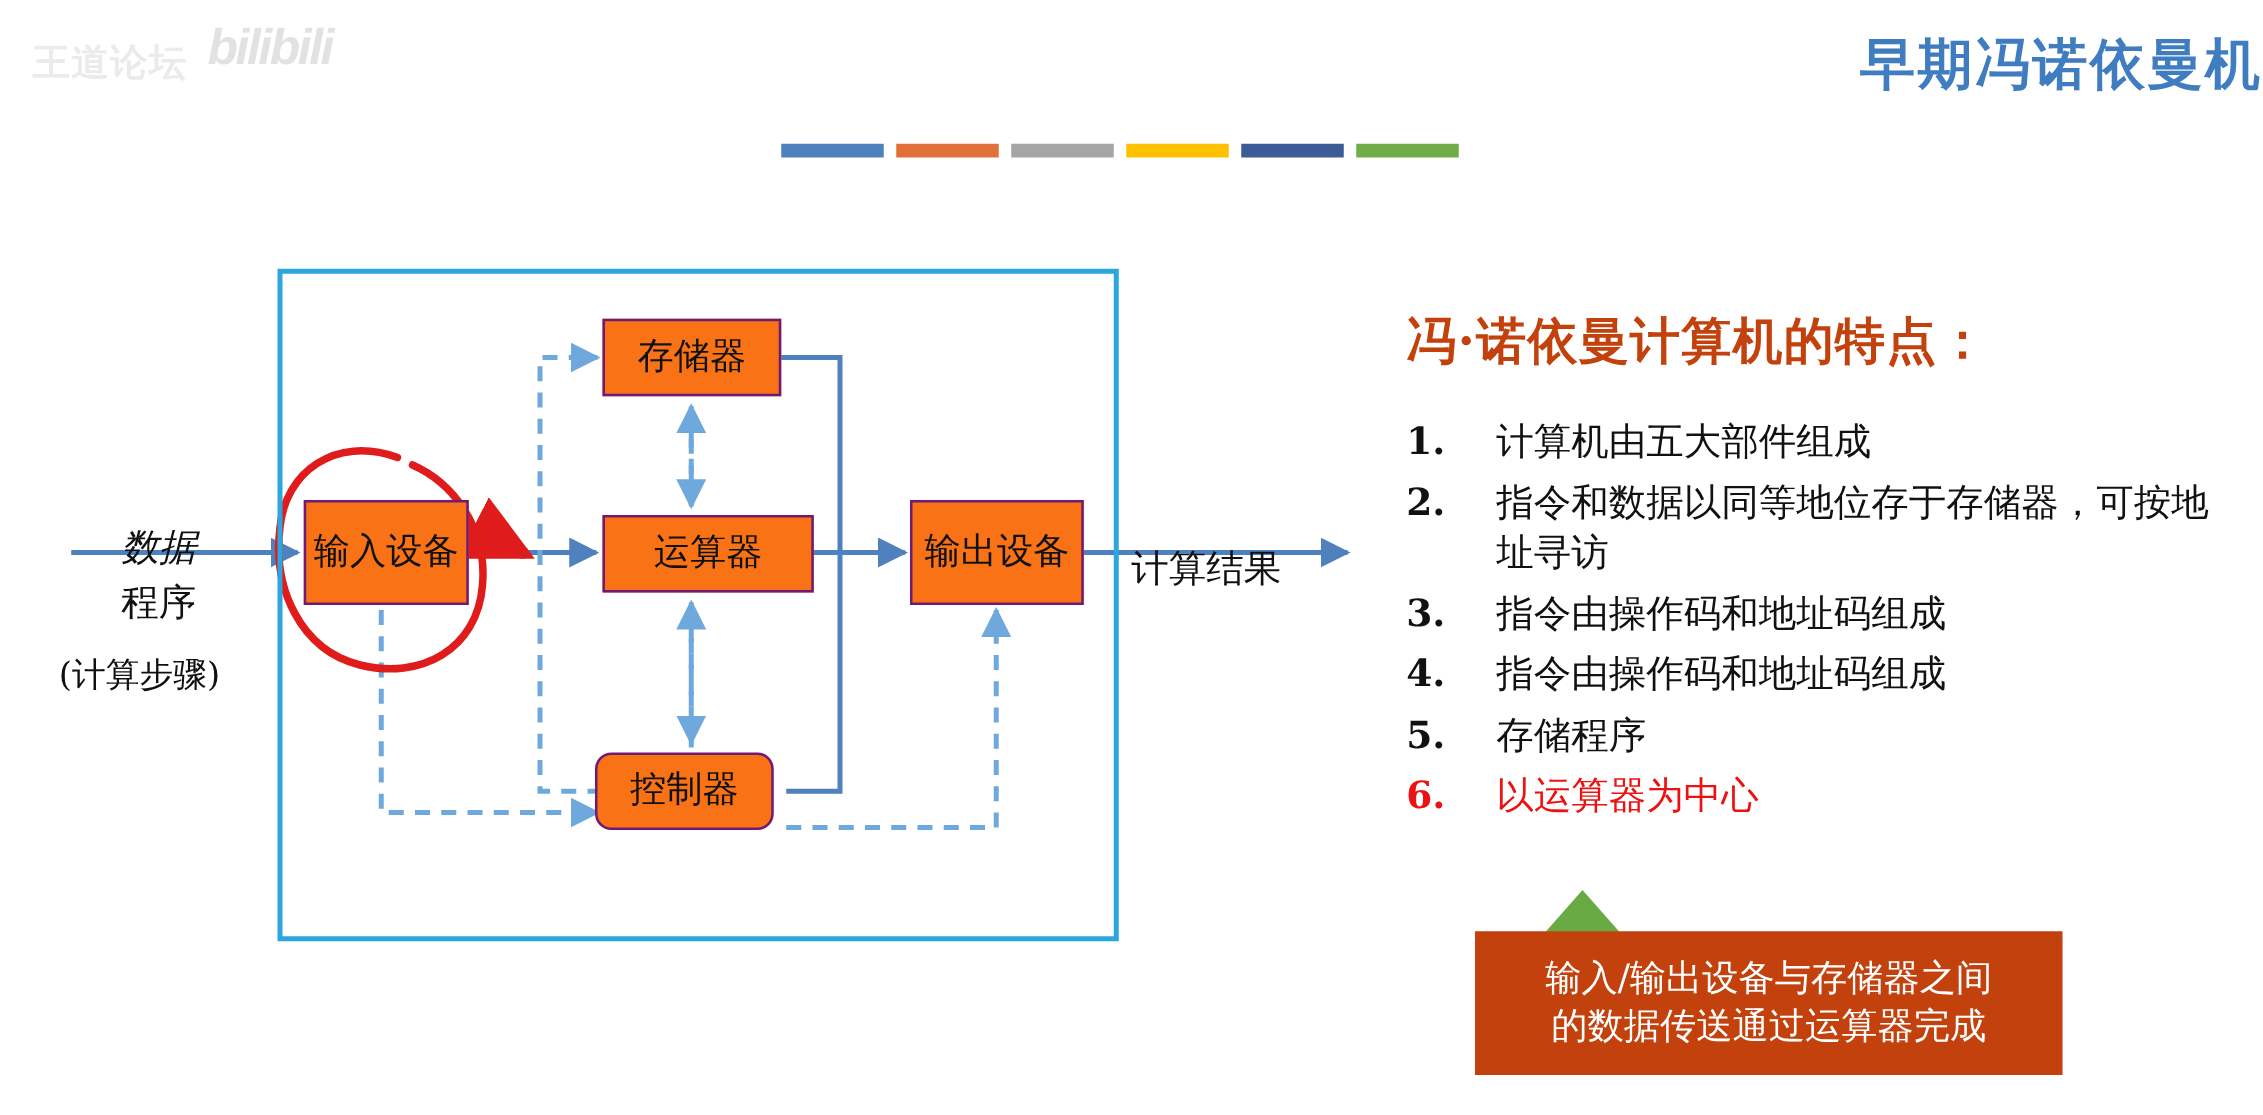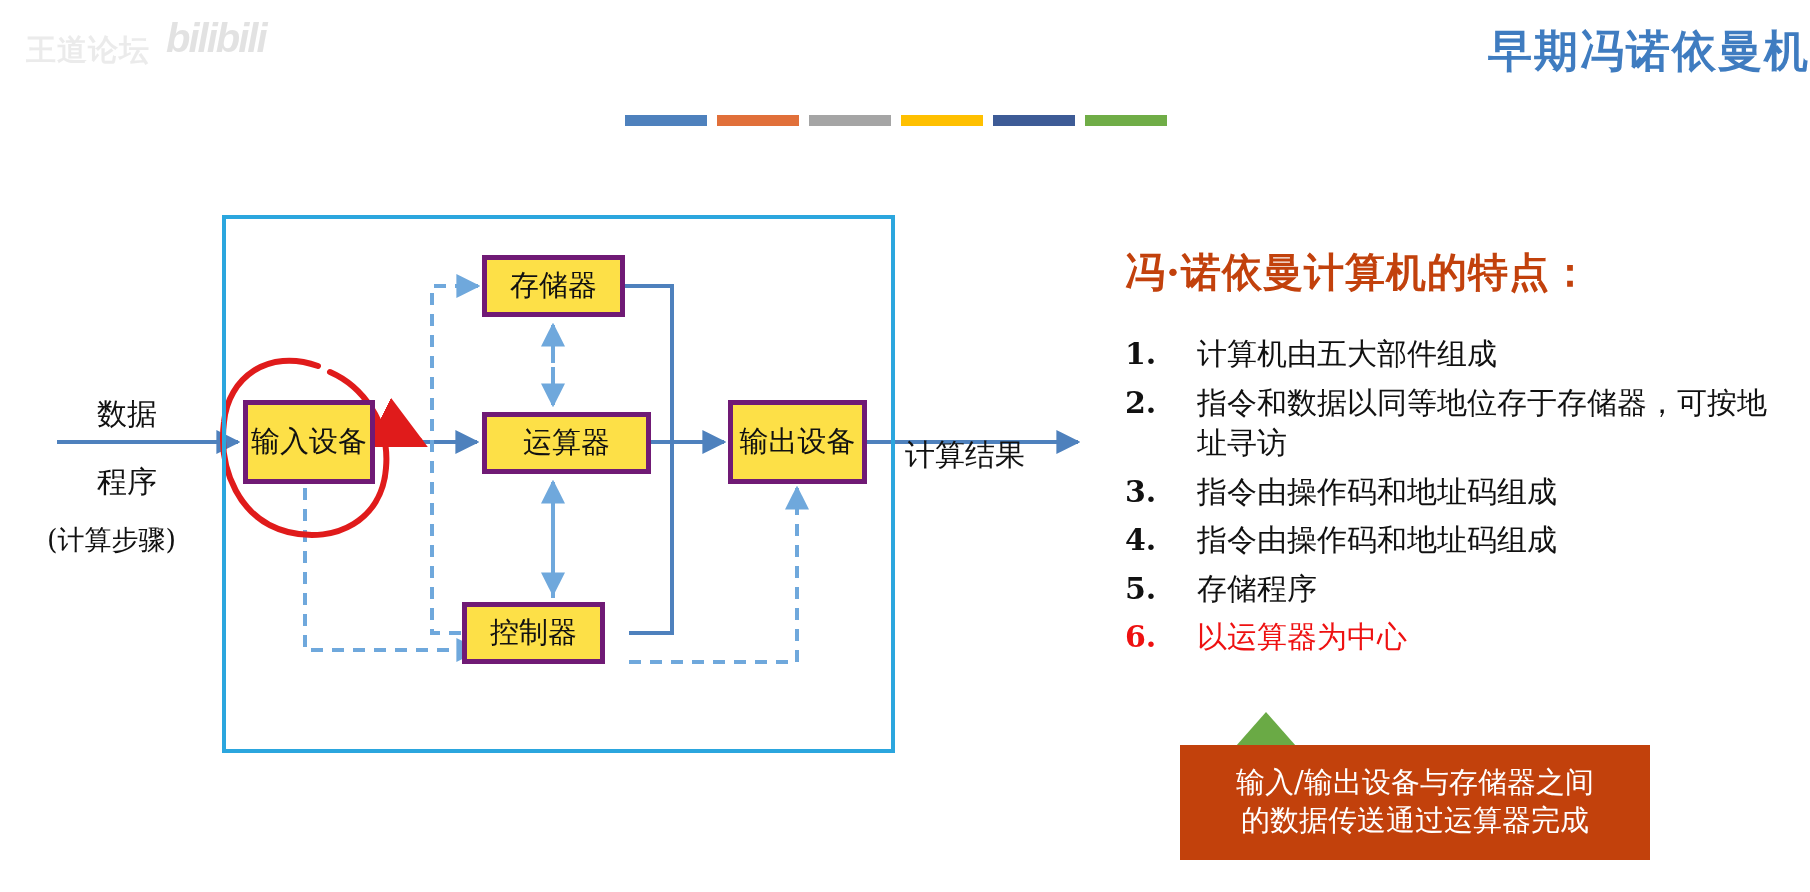--- a/index.html
+++ b/index.html
@@ -83,46 +83,46 @@
   .outer-box {
     position: absolute;
     left: 222px;
     top: 65px;
     width: 665px;
     height: 530px;
     border: 4px solid #2ba6de;
   }
   .node {
     position: absolute;
-    border: 5px solid #701a75;
-    background: #fde047;
+    border: 2px solid #701a75;
+    background: #f97316;
     font-family: Liberation Sans, sans-serif;
     font-size: 29px;
     color: #111;
     display: flex;
     align-items: center;
     justify-content: center;
     text-align: center;
     line-height: 1.15;
     box-sizing: border-box;
   }
   #node-memory   { left: 482px; top: 105px; width: 143px; height: 62px; }
   #node-alu      { left: 482px; top: 262px; width: 169px; height: 62px; }
-  #node-control  { left: 462px; top: 452px; width: 143px; height: 62px; }
+  #node-control  { left: 476px; top: 452px; width: 143px; height: 62px; border-radius: 13px; }
   #node-input    { left: 243px; top: 250px; width: 132px; height: 84px; }
   #node-output   { left: 728px; top: 250px; width: 139px; height: 84px; }
 
   .side-label {
     position: absolute;
     font-family: "DejaVu Serif", serif;
     font-size: 30px;
     color: #111;
     white-space: nowrap;
   }
-  #label-data    { left: 97px; top: 244px; }
+  #label-data    { left: 97px; top: 268px; font-style: italic; }
   #label-program { left: 97px; top: 312px; }
   #label-steps   { left: 47px; top: 372px; font-size: 27px; }
   #label-result  { left: 905px; top: 285px; }
 
   svg.wires {
     position: absolute;
     left: 0;
     top: 0;
     width: 1110px;
     height: 620px;

